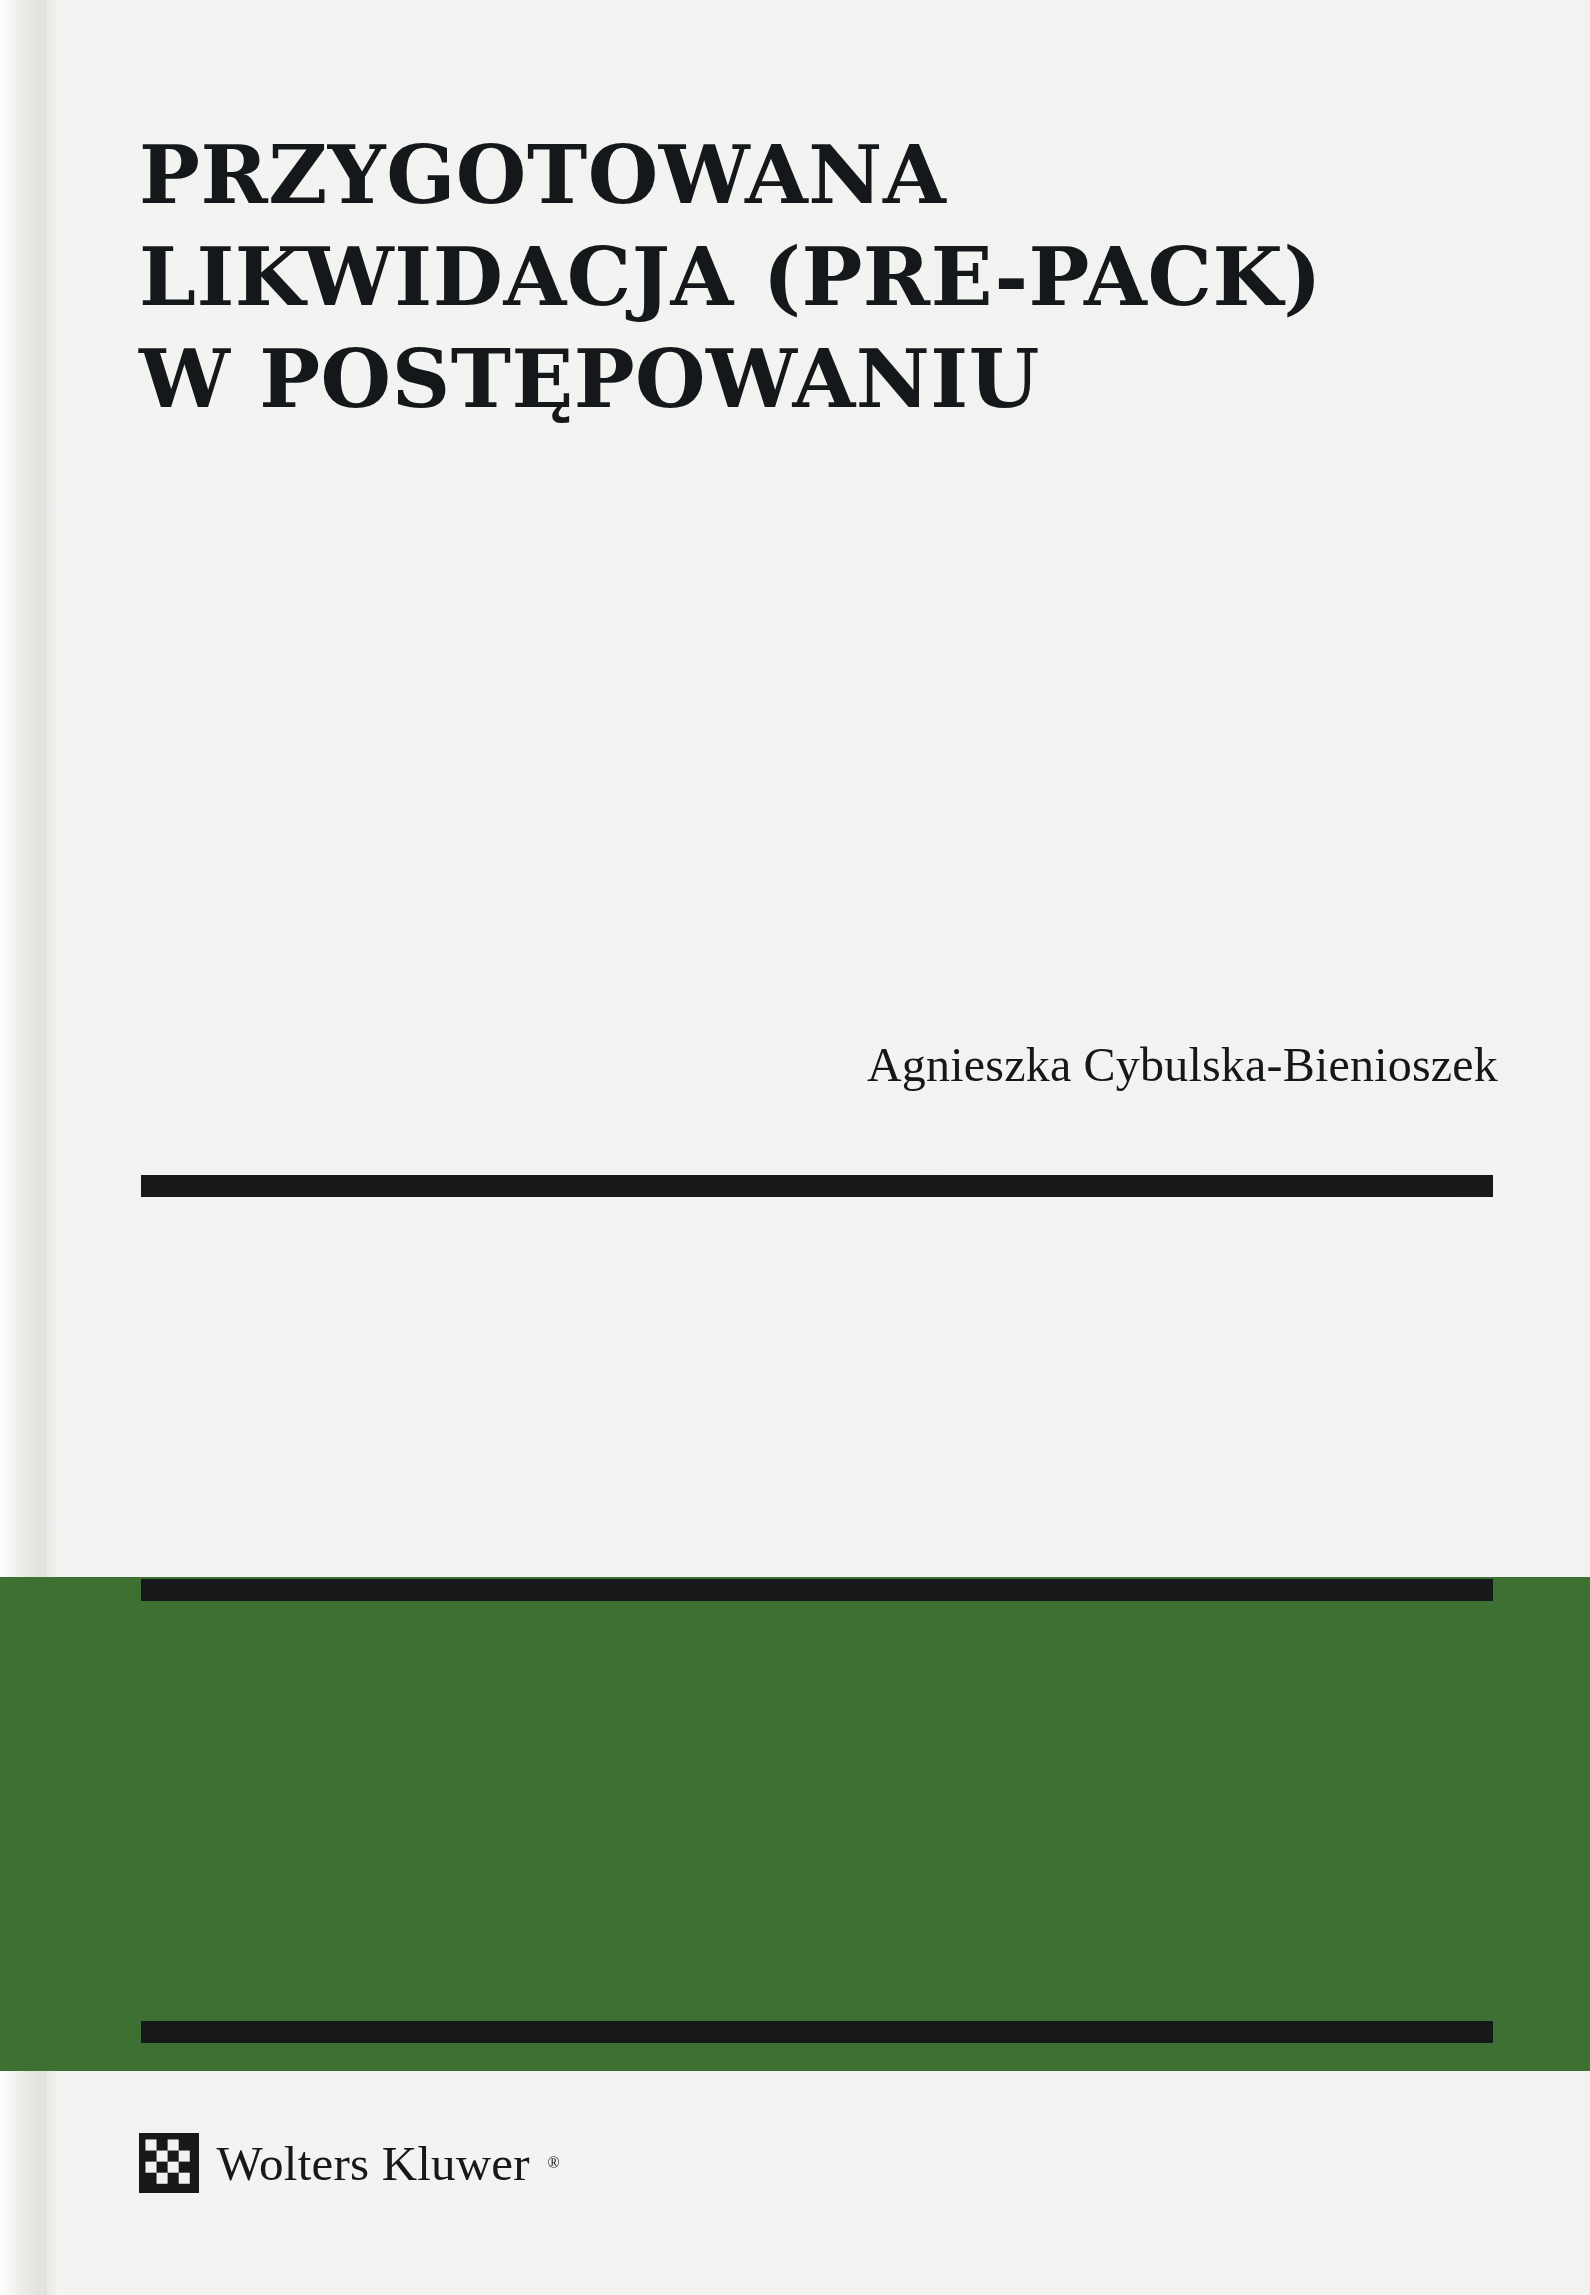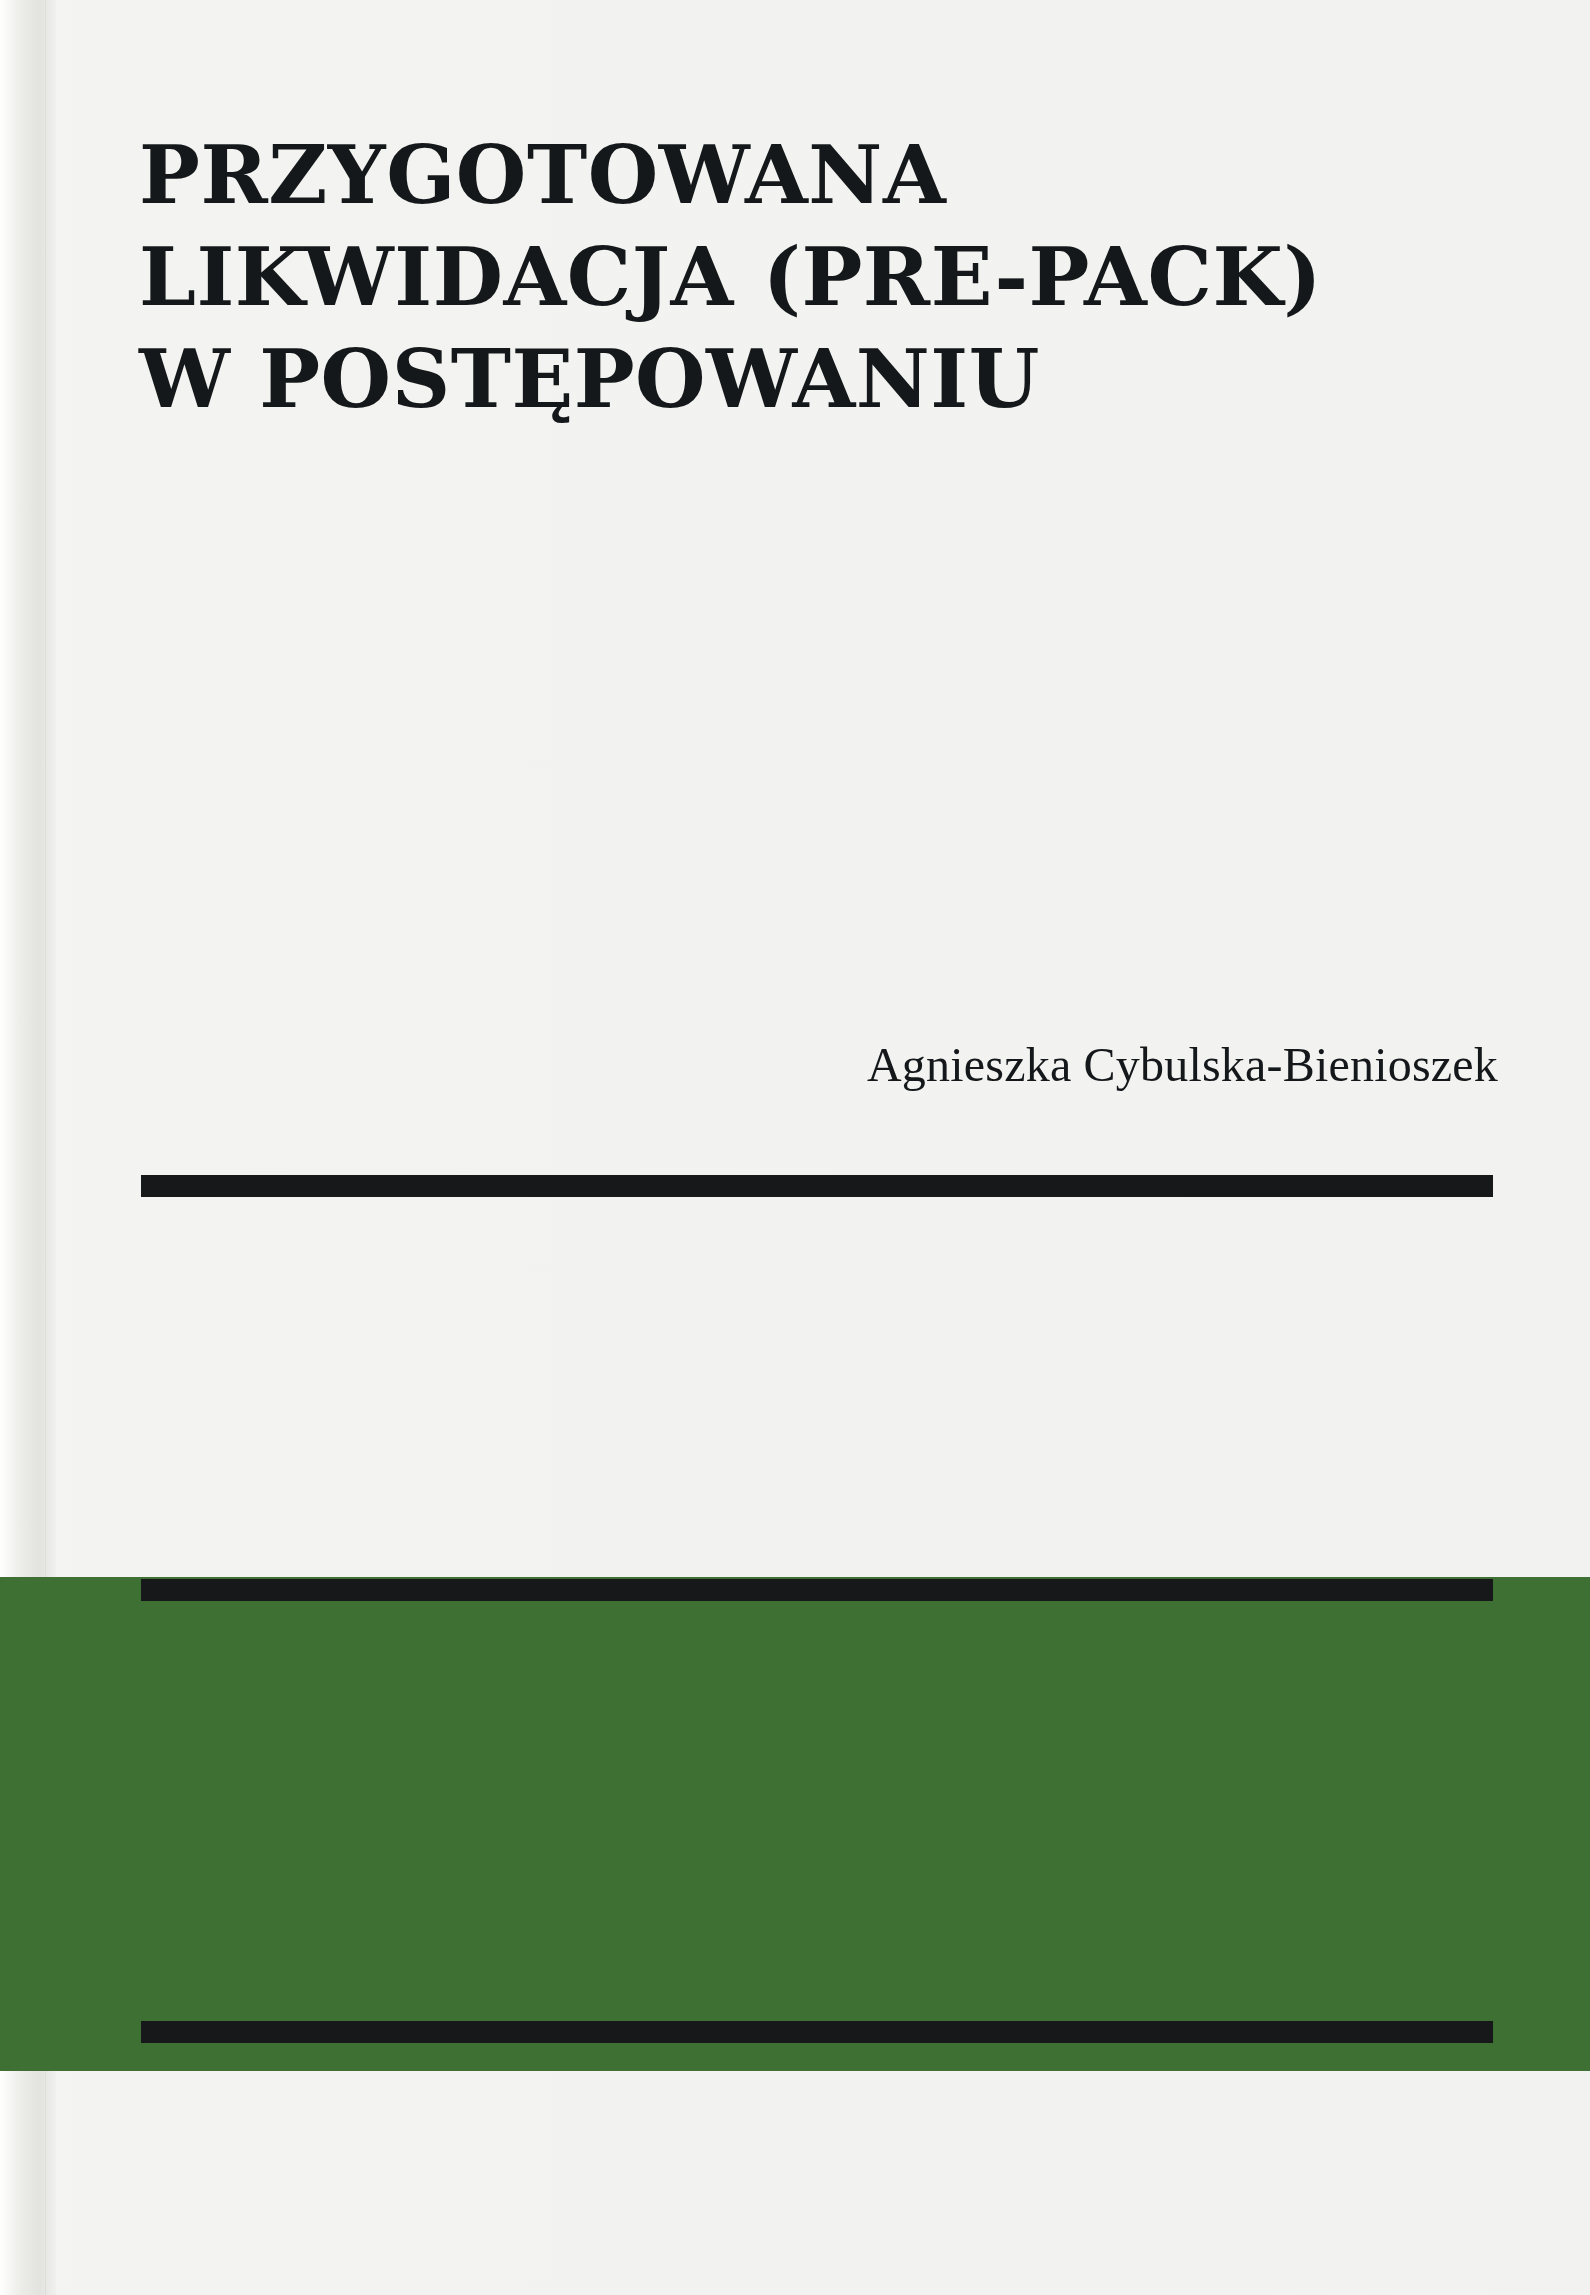--- a/index.html
+++ b/index.html
@@ -138,15 +138,32 @@
   <div class="rule rule-3"></div>
 
   <div class="title-block">
     <span class="title-line">PRZYGOTOWANA</span>
     <span class="title-line">LIKWIDACJA (PRE-PACK)</span>
     <span class="title-line">W POSTĘPOWANIU</span>
   </div>
 
   <div class="author">Agnieszka Cybulska-Bienioszek</div>
 
+  <div class="publisher">
+    <span class="logo-mark">
+      <svg width="60" height="60" viewBox="0 0 130 130" xmlns="http://www.w3.org/2000/svg">
+        <rect x="0" y="0" width="130" height="130" fill="#16181a"></rect>
+        <rect x="14" y="14" width="24" height="24" fill="#f2f2f0"></rect>
+        <rect x="62" y="14" width="24" height="24" fill="#f2f2f0"></rect>
+        <rect x="38" y="38" width="24" height="24" fill="#f2f2f0"></rect>
+        <rect x="86" y="38" width="24" height="24" fill="#f2f2f0"></rect>
+        <rect x="14" y="62" width="24" height="24" fill="#f2f2f0"></rect>
+        <rect x="62" y="62" width="24" height="24" fill="#f2f2f0"></rect>
+        <rect x="38" y="86" width="24" height="24" fill="#f2f2f0"></rect>
+        <rect x="86" y="86" width="24" height="24" fill="#f2f2f0"></rect>
+      </svg>
+    </span>
+    <span class="publisher-name">Wolters Kluwer</span>
+    <span class="reg-mark">®</span>
+  </div>
 
 </div>
 
 
 </body></html>

